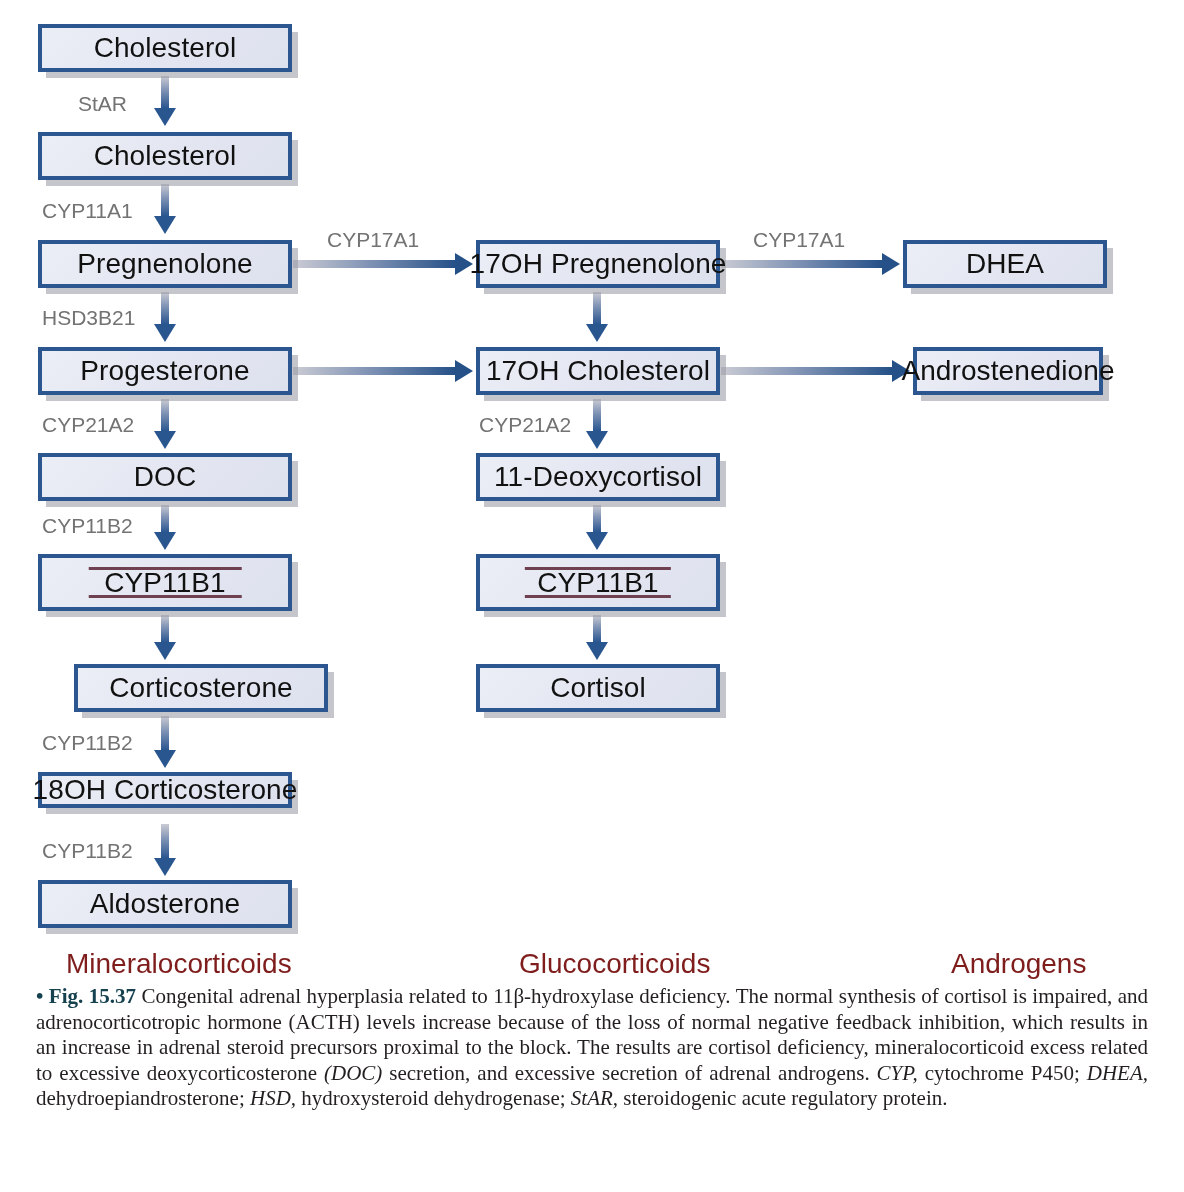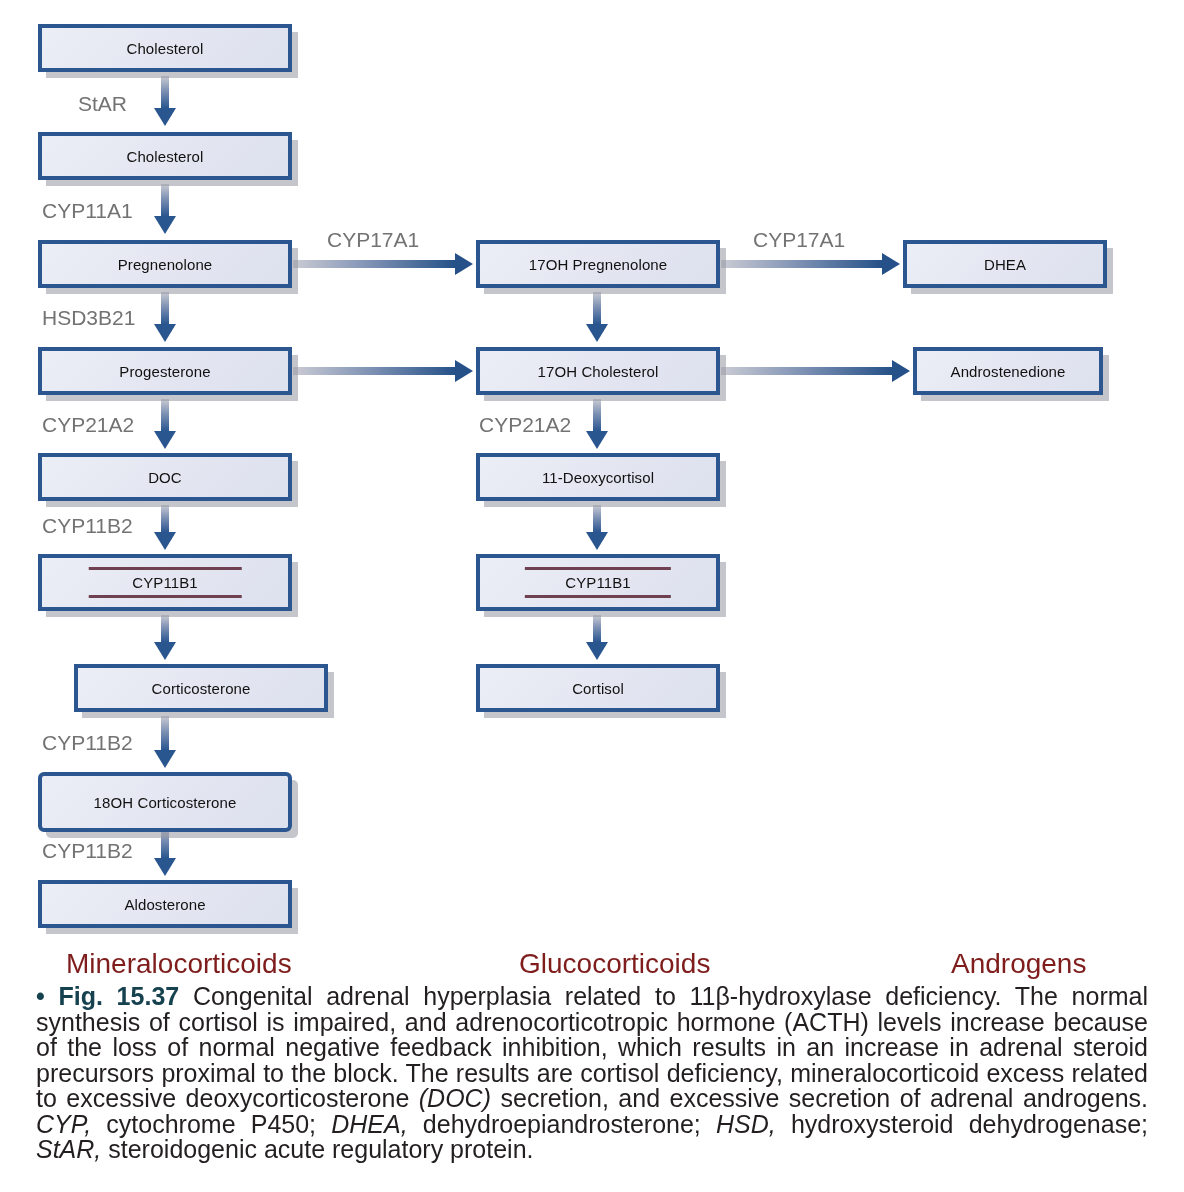--- a/index.html
+++ b/index.html
@@ -26,21 +26,21 @@
   
   .node {
     position: absolute;
     box-sizing: border-box;
     border: 4px solid #2c568f;
     background: linear-gradient(135deg, #eceef6 0%, #e3e6f1 55%, #dde1ee 100%);
     box-shadow: 7px 7px 0 -1px rgba(150,152,160,0.55);
     display: flex;
     align-items: center;
     justify-content: center;
-    font-size: 15px;
+    font-size: 28px;
     color: #111111;
     letter-spacing: 0.1px;
     white-space: nowrap;
   }
   .node .inner-rule {
     position: absolute;
     left: 50%;
     transform: translateX(-50%);
     width: 62%;
     height: 3px;
@@ -64,25 +64,26 @@
     color: #7f1d1d;
     white-space: nowrap;
   }
 
   
   #caption {
     position: absolute;
     left: 36px;
     top: 984px;
     width: 1112px;
-    font-size: 25px;
+    font-size: 21px;
     line-height: 25.5px;
     color: #231f20;
     text-align: justify;
     text-justify: inter-word;
+    font-family: Liberation Serif, serif;
   }
   #caption .fignum {
     font-weight: bold;
     color: #16414f;
   }
   #caption .bullet {
     color: #16414f;
     font-weight: bold;
   }
   #caption i { font-style: italic; }
@@ -192,21 +193,21 @@
         <span>DOC</span>
       </div>
       <div class="node" style="left: 38px; top: 554px; width: 254px; height: 57px;">
         <span class="inner-rule top"></span>
         <span class="inner-rule bottom"></span>
         <span>CYP11B1</span>
       </div>
       <div class="node" style="left: 38px; top: 664px; width: 254px; height: 48px; margin-left: 36px;">
         <span>Corticosterone</span>
       </div>
-      <div class="node" style="left: 38px; top: 772px; width: 254px; height: 60px; border-radius: 6px;">
+      <div class="node" style="left: 38px; top: 772px; width: 254px; height: 36px;">
         <span>18OH Corticosterone</span>
       </div>
       <div class="node" style="left: 38px; top: 880px; width: 254px; height: 48px;">
         <span>Aldosterone</span>
       </div>
       <div class="node" style="left: 476px; top: 240px; width: 244px; height: 48px; text-align: right;">
         <span>17OH Pregnenolone</span>
       </div>
       <div class="node" style="left: 476px; top: 347px; width: 244px; height: 48px;">
         <span>17OH Cholesterol</span>

